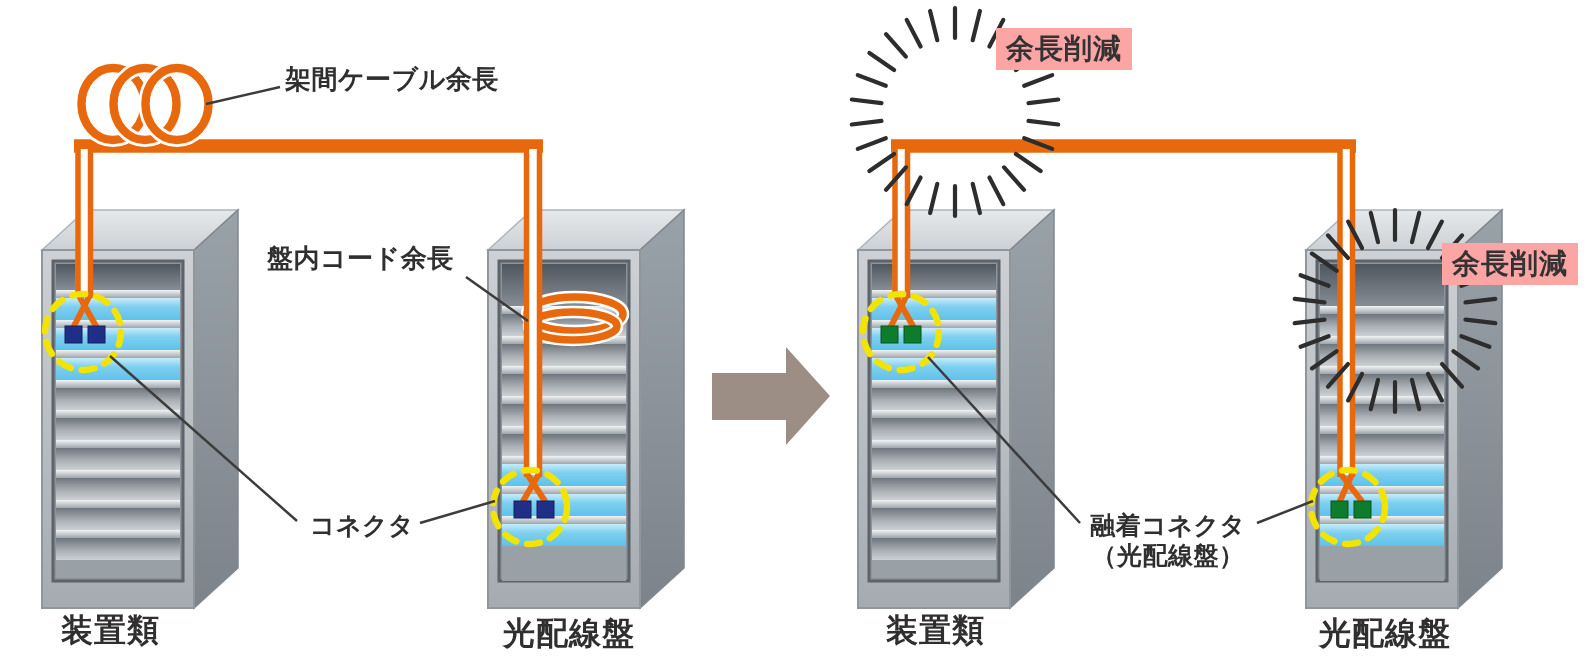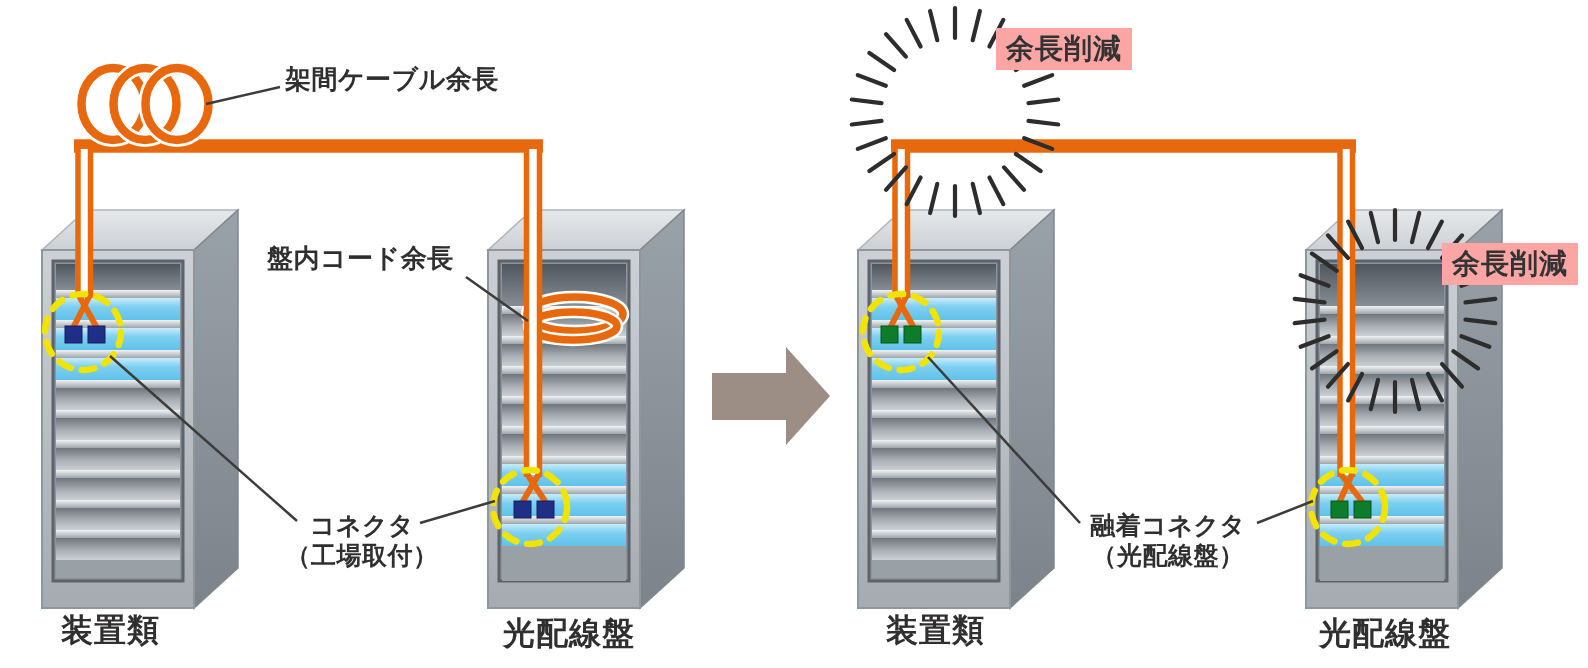--- a/index.html
+++ b/index.html
@@ -259,21 +259,20 @@
         </g>
   </g>
 </svg>
 
 <div class="lbl" style="left:285px;top:66px;">架間ケーブル余長</div>
 
 <div class="lbl" style="left:267px;top:245px;">盤内コード余長</div>
 
 <div class="lbl lbl-two" style="left:272px;top:511px;width:180px;">
   <div>コネクタ</div>
-  <div>（工場取付）</div>
 </div>
 
 <div class="lbl lbl-rackname" style="left:61px;top:614px;">装置類</div>
 
 <div class="lbl lbl-rackname" style="left:503px;top:617px;">光配線盤</div>
 
 <div class="lbl lbl-highlight" style="left:996px;top:28px;">余長削減</div>
 
 <div class="lbl lbl-highlight" style="left:1442px;top:243px;">余長削減</div>
 

